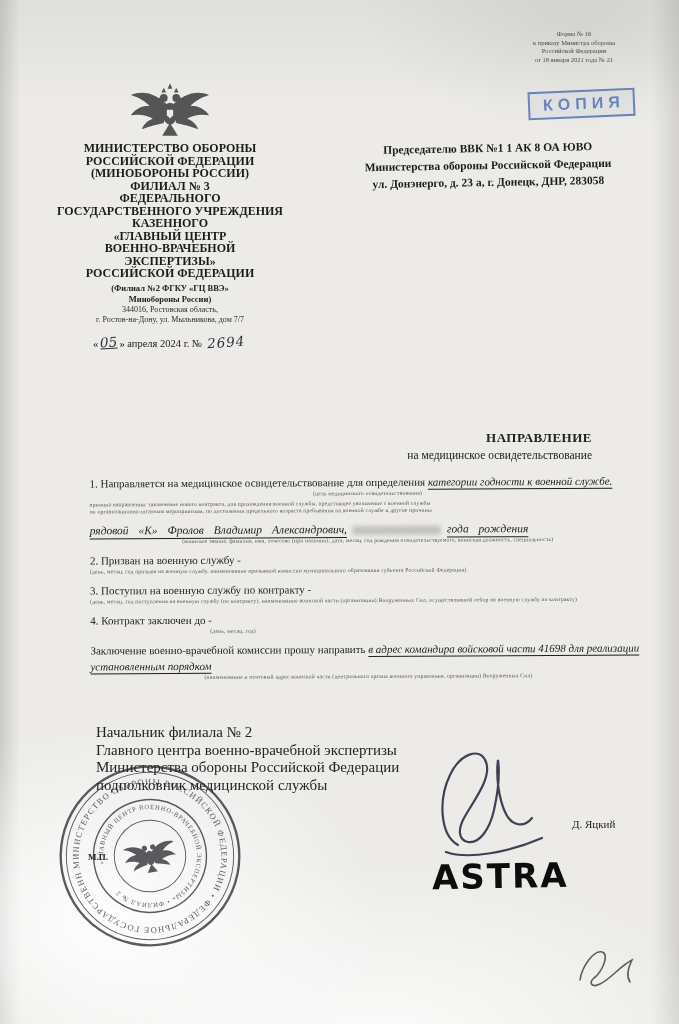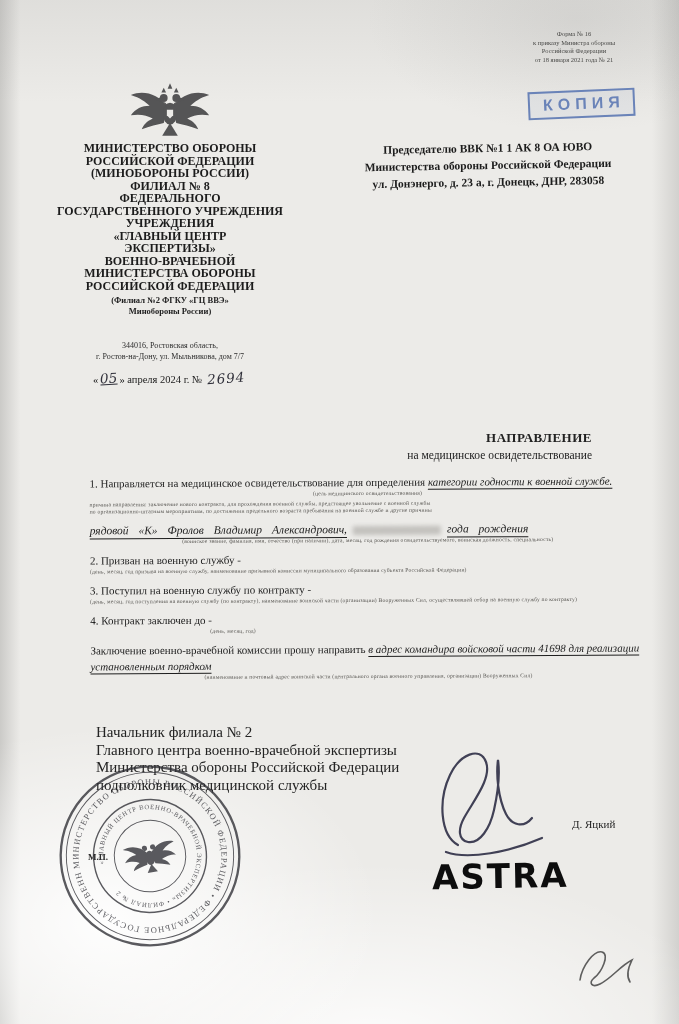--- a/index.html
+++ b/index.html
@@ -30,21 +30,21 @@
     font-family:"Liberation Sans", sans-serif; font-weight:bold; font-size:16px;
     letter-spacing:5px; padding:3px 8px 3px 13px; opacity:0.9; }
 
   
   .emblem { position:absolute; top:76px; left:123px; width:94px; height:66px; opacity:0.85; }
 
   
   .sender { position:absolute; top:142px; left:36px; width:268px; text-align:center; }
   .sender .org { font-weight:bold; font-size:12px; line-height:12.5px; color:#1c1c1c; }
   .sender .sub { font-weight:bold; font-size:8.5px; line-height:11px; margin-top:3px; }
-  .sender .addr { font-size:8px; line-height:10.5px; margin-top:24px; color:#2a2a2a; }
+  .sender .addr { font-size:8px; line-height:10.5px; color:#2a2a2a; }
   .dateline { margin-top:8px; font-size:10.5px; color:#222; }
   .hand { display:inline-block; font-family:"DejaVu Serif", serif; font-style:italic;
     font-size:13.5px; color:#30303a; transform:rotate(-4deg); margin:0 2px; }
   .hand.num { letter-spacing:1px; }
   .hand.day { text-decoration:underline; }
 
   
   .addressee { position:absolute; top:140px; left:328px; width:320px; text-align:center;
     transform:rotate(-1deg); font-weight:bold; font-size:11.5px; line-height:17px; color:#1d1d1d; }
 
@@ -118,28 +118,27 @@
         <path d="M57,14 L60,7 L63,14 Z"></path>
       </g>
       <path d="M56,41 h8 v7 l-4,4 l-4,-4 Z" fill="#ecebe8"></path>
     </svg>
 
     <div class="sender">
       <div class="org">
         <div>МИНИСТЕРСТВО ОБОРОНЫ</div>
         <div>РОССИЙСКОЙ ФЕДЕРАЦИИ</div>
         <div>(МИНОБОРОНЫ РОССИИ)</div>
-        <div>ФИЛИАЛ № 8</div>
+        <div>ФИЛИАЛ № 3</div>
         <div>ФЕДЕРАЛЬНОГО</div>
         <div>ГОСУДАРСТВЕННОГО УЧРЕЖДЕНИЯ</div>
-        <div>УЧРЕЖДЕНИЯ</div>
+        <div>КАЗЕННОГО</div>
         <div>«ГЛАВНЫЙ ЦЕНТР</div>
+        <div>ВОЕННО-ВРАЧЕБНОЙ</div>
         <div>ЭКСПЕРТИЗЫ»</div>
-        <div>ВОЕННО-ВРАЧЕБНОЙ</div>
-        <div>МИНИСТЕРСТВА ОБОРОНЫ</div>
         <div>РОССИЙСКОЙ ФЕДЕРАЦИИ</div>
       </div>
       <div class="sub">
         <div>(Филиал №2 ФГКУ «ГЦ ВВЭ»</div>
         <div>Минобороны России)</div>
       </div>
       <div class="addr">
         <div>344016, Ростовская область,</div>
         <div>г. Ростов-на-Дону, ул. Мыльникова, дом 7/7</div>
       </div>

